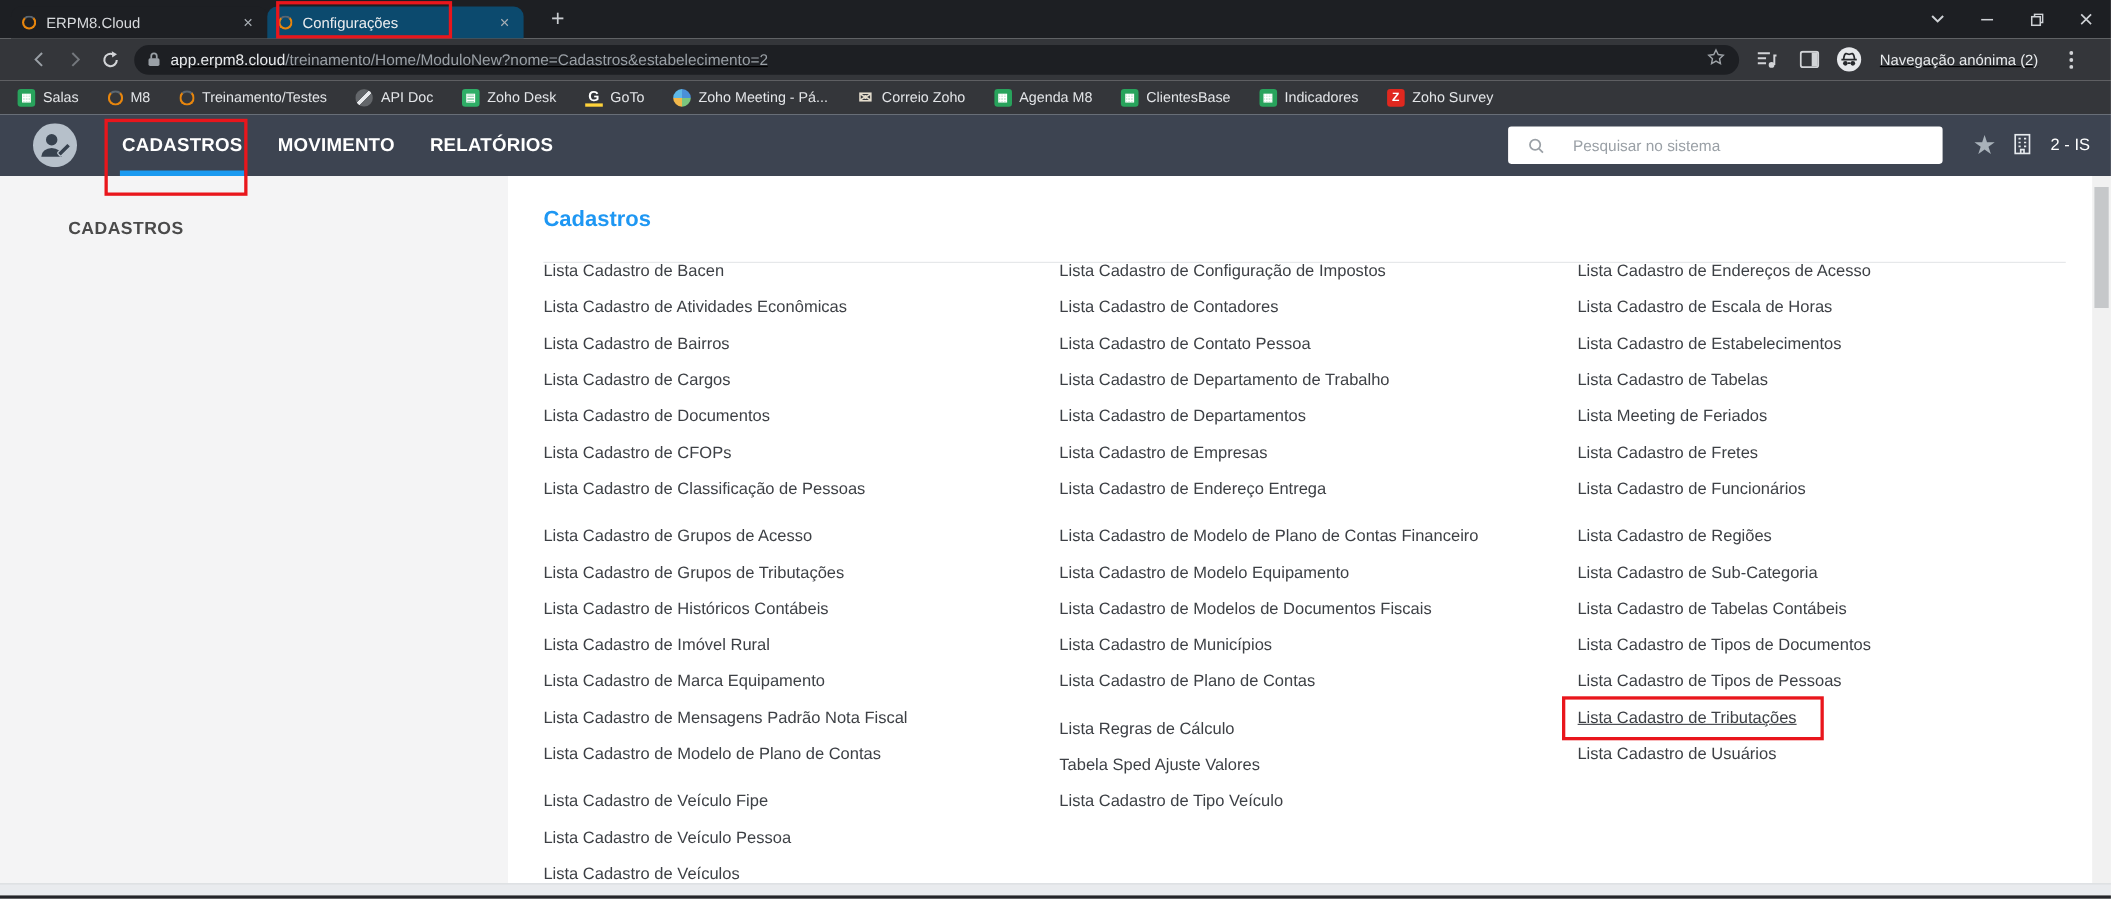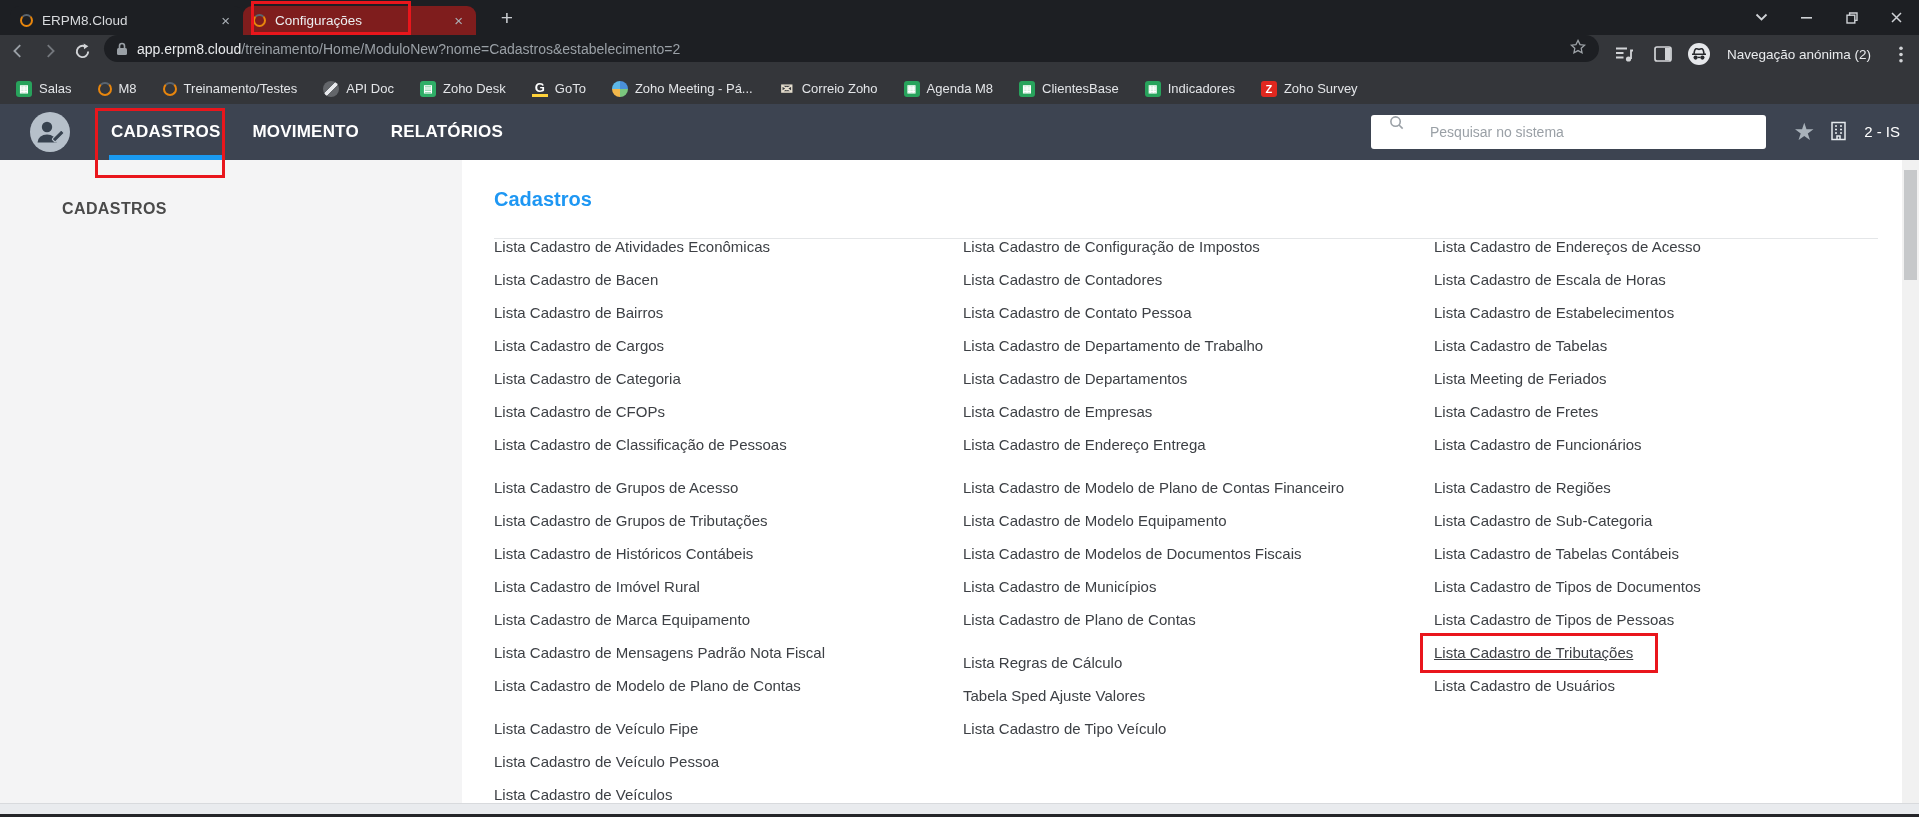--- a/index.html
+++ b/index.html
@@ -4,33 +4,33 @@
 <style>
   * { box-sizing: border-box; margin: 0; padding: 0; }
   html,body { width:1919px; height:817px; overflow:hidden; background:#fff;
     font-family:"Liberation Sans", sans-serif; }
 
   
   .tabstrip { position:absolute; left:0; top:0; width:100%; height:35px; background:#1d1f23; }
   .tab { position:absolute; top:6px; height:29px; display:flex; align-items:center;
          padding:0 10px; border-radius:9px 9px 0 0; color:#d8dadd; font-size:13.5px; cursor:pointer; }
   .tab-inactive { left:10px; width:233px; background:#1d1f23; }
-  .tab-active   { left:243px; width:233px; background:#7f1d1d; color:#eceef0; }
+  .tab-active   { left:243px; width:233px; background:#0c4a6e; color:#eceef0; }
   .tab-title { margin-left:9px; white-space:nowrap; overflow:hidden; flex:1; }
   .tab-close { margin-left:6px; color:#aab0b6; font-size:15px; line-height:1; padding:0 3px; cursor:pointer; }
   .favicon-ring { width:13px; height:13px; border-radius:50%; flex:none;
          border:2.5px solid #e8860d; border-top-color:#5a6570; }
   .newtab { position:absolute; left:492px; top:5px; width:30px; height:26px; color:#c9ccd0;
          font-size:21px; text-align:center; line-height:25px; cursor:pointer; }
   .wincontrols { position:absolute; right:0; top:0; height:35px; display:flex; }
   .winbtn { width:45px; height:35px; display:flex; align-items:center; justify-content:center; cursor:pointer; }
 
   
   .toolbar { position:absolute; left:0; top:35px; width:100%; height:38px; background:#34363a;
-         display:flex; padding:0 2px; }
+         display:flex; align-items:center; padding:0 20px;text-decoration:underline; }
   .tbtn { width:32px; height:32px; display:flex; align-items:center; justify-content:center; cursor:pointer; flex:none; }
   .urlbar { flex:1; height:27px; margin:0 10px 0 6px; background:#1d1f23; border-radius:14px;
          display:flex; align-items:center; padding:0 12px; min-width:0; cursor:text; }
   .url-text { margin-left:9px; font-size:14px; white-space:nowrap; overflow:hidden; }
   .url-origin { color:#e9ebed; }
   .url-path { color:#9aa0a6; }
   .url-star { margin-left:auto; flex:none; cursor:pointer; }
   .right-icons { display:flex; align-items:center; gap:6px; flex:none; }
   .incog { display:flex; align-items:center; gap:16px; padding:2px 8px 2px 2px; color:#e9ebed; font-size:13.5px; }
 
@@ -51,21 +51,21 @@
   .bm-z-red { background:#e0281f; color:#fff; font-size:11px; }
 
   
   .appbar { position:absolute; left:0; top:104px; width:100%; height:56px; background:#3d4451;
          display:flex; align-items:center; padding-left:30px; }
   .appnav { display:flex; height:100%; margin-left:25px; }
   .nav-item { position:relative; height:100%; display:flex; align-items:center; padding:0 16px;
          color:#fff; font-size:17px; font-weight:bold; letter-spacing:.2px; cursor:pointer; }
   .nav-underline { position:absolute; left:14px; right:14px; bottom:0; height:5px; background:#1a9af0; }
   .searchbox { position:absolute; right:153px; top:11px; width:395px; height:34px; background:#fff;
-         border-radius:3px; display:flex; padding-left:18px; }
+         border-radius:3px; display:flex; align-items:center; padding-left:18px; }
   .searchbox input { border:none; outline:none; font-size:14px; color:#333; margin-left:26px; width:300px;
          font-family:"Liberation Sans", sans-serif; }
   .searchbox input::placeholder { color:#9aa0a6; }
   .fav-star { position:absolute; right:104px; top:14px; font-size:24px; color:#a9b2ba; cursor:pointer; }
   .estab { position:absolute; right:19px; top:17px; display:flex; align-items:center; gap:17px;
          color:#fff; font-size:15px; cursor:pointer; }
 
   
   .sidebar { position:absolute; left:0; top:160px; width:462px; height:643px; background:#f4f4f5;
          padding:40px 0 0 62px; }
@@ -283,25 +283,25 @@
 <div class="sidebar">
   <div class="sidebar-title">CADASTROS</div>
 </div>
 
 <div class="main">
   <div class="page-title">Cadastros</div>
   <div class="title-divider"></div>
   <div class="links-wrap" id="linkcols">
       <div>
         <div class="link-group">
+          <a class="module-link">Lista Cadastro de Bacen</a>
           <a class="module-link">Lista Cadastro de Atividades Econômicas</a>
-          <a class="module-link">Lista Cadastro de Bacen</a>
           <a class="module-link">Lista Cadastro de Bairros</a>
           <a class="module-link">Lista Cadastro de Cargos</a>
-          <a class="module-link">Lista Cadastro de Categoria</a>
+          <a class="module-link">Lista Cadastro de Documentos</a>
           <a class="module-link">Lista Cadastro de CFOPs</a>
           <a class="module-link">Lista Cadastro de Classificação de Pessoas</a>
         </div>
         <div class="link-group">
           <a class="module-link">Lista Cadastro de Grupos de Acesso</a>
           <a class="module-link">Lista Cadastro de Grupos de Tributações</a>
           <a class="module-link">Lista Cadastro de Históricos Contábeis</a>
           <a class="module-link">Lista Cadastro de Imóvel Rural</a>
           <a class="module-link">Lista Cadastro de Marca Equipamento</a>
           <a class="module-link">Lista Cadastro de Mensagens Padrão Nota Fiscal</a>

